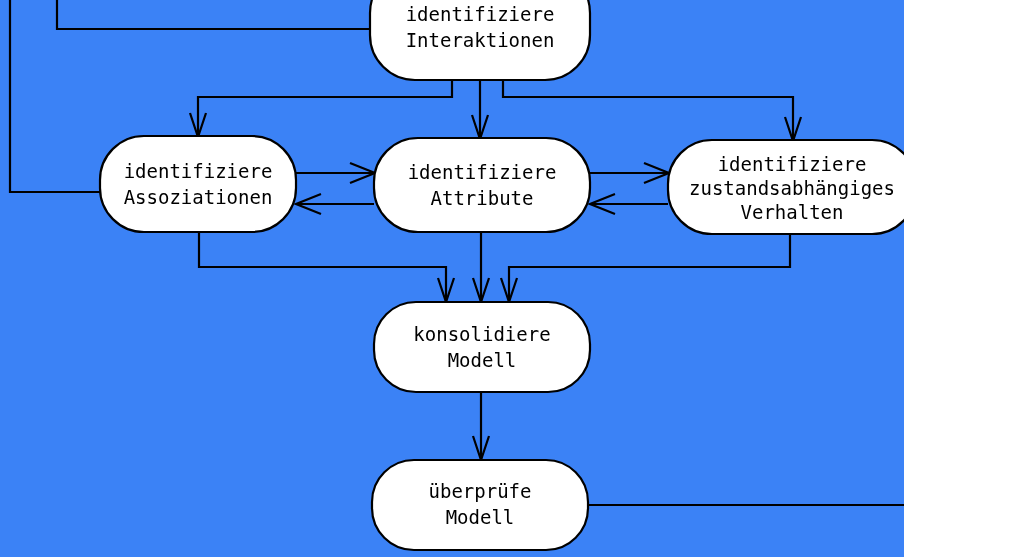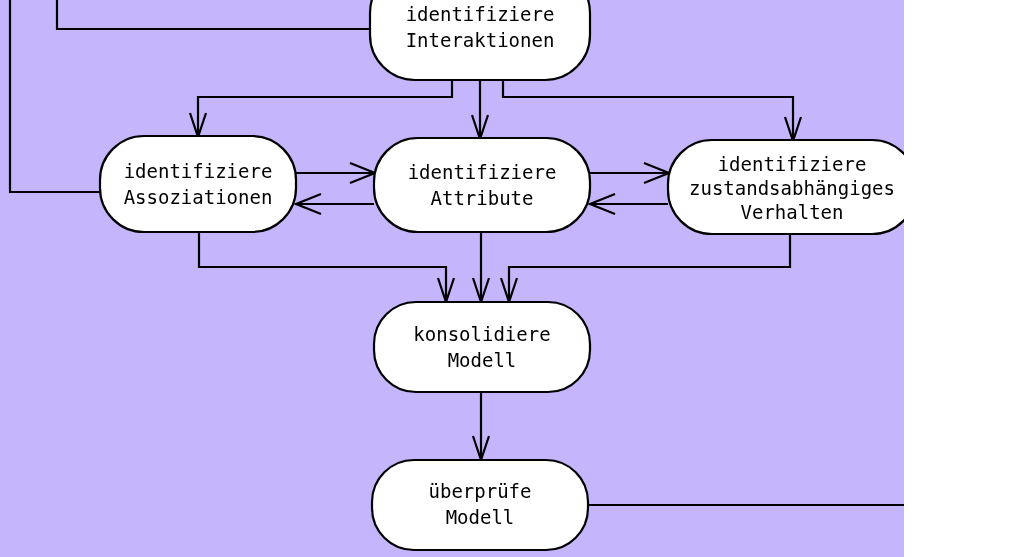--- a/index.html
+++ b/index.html
@@ -4,21 +4,21 @@
 <style>
   html, body {
     margin: 0;
     padding: 0;
     background: #ffffff;
   }
   #canvas {
     position: relative;
     width: 904px;
     height: 557px;
-    background: #c4b5fd;
+    background: #3b82f6;
     overflow: hidden;
     font-family: "DejaVu Sans Mono", "Liberation Mono", monospace;
   }
   #diagram-svg {
     position: absolute;
     left: 0;
     top: 0;
     width: 1024px;
     height: 557px;
   }

